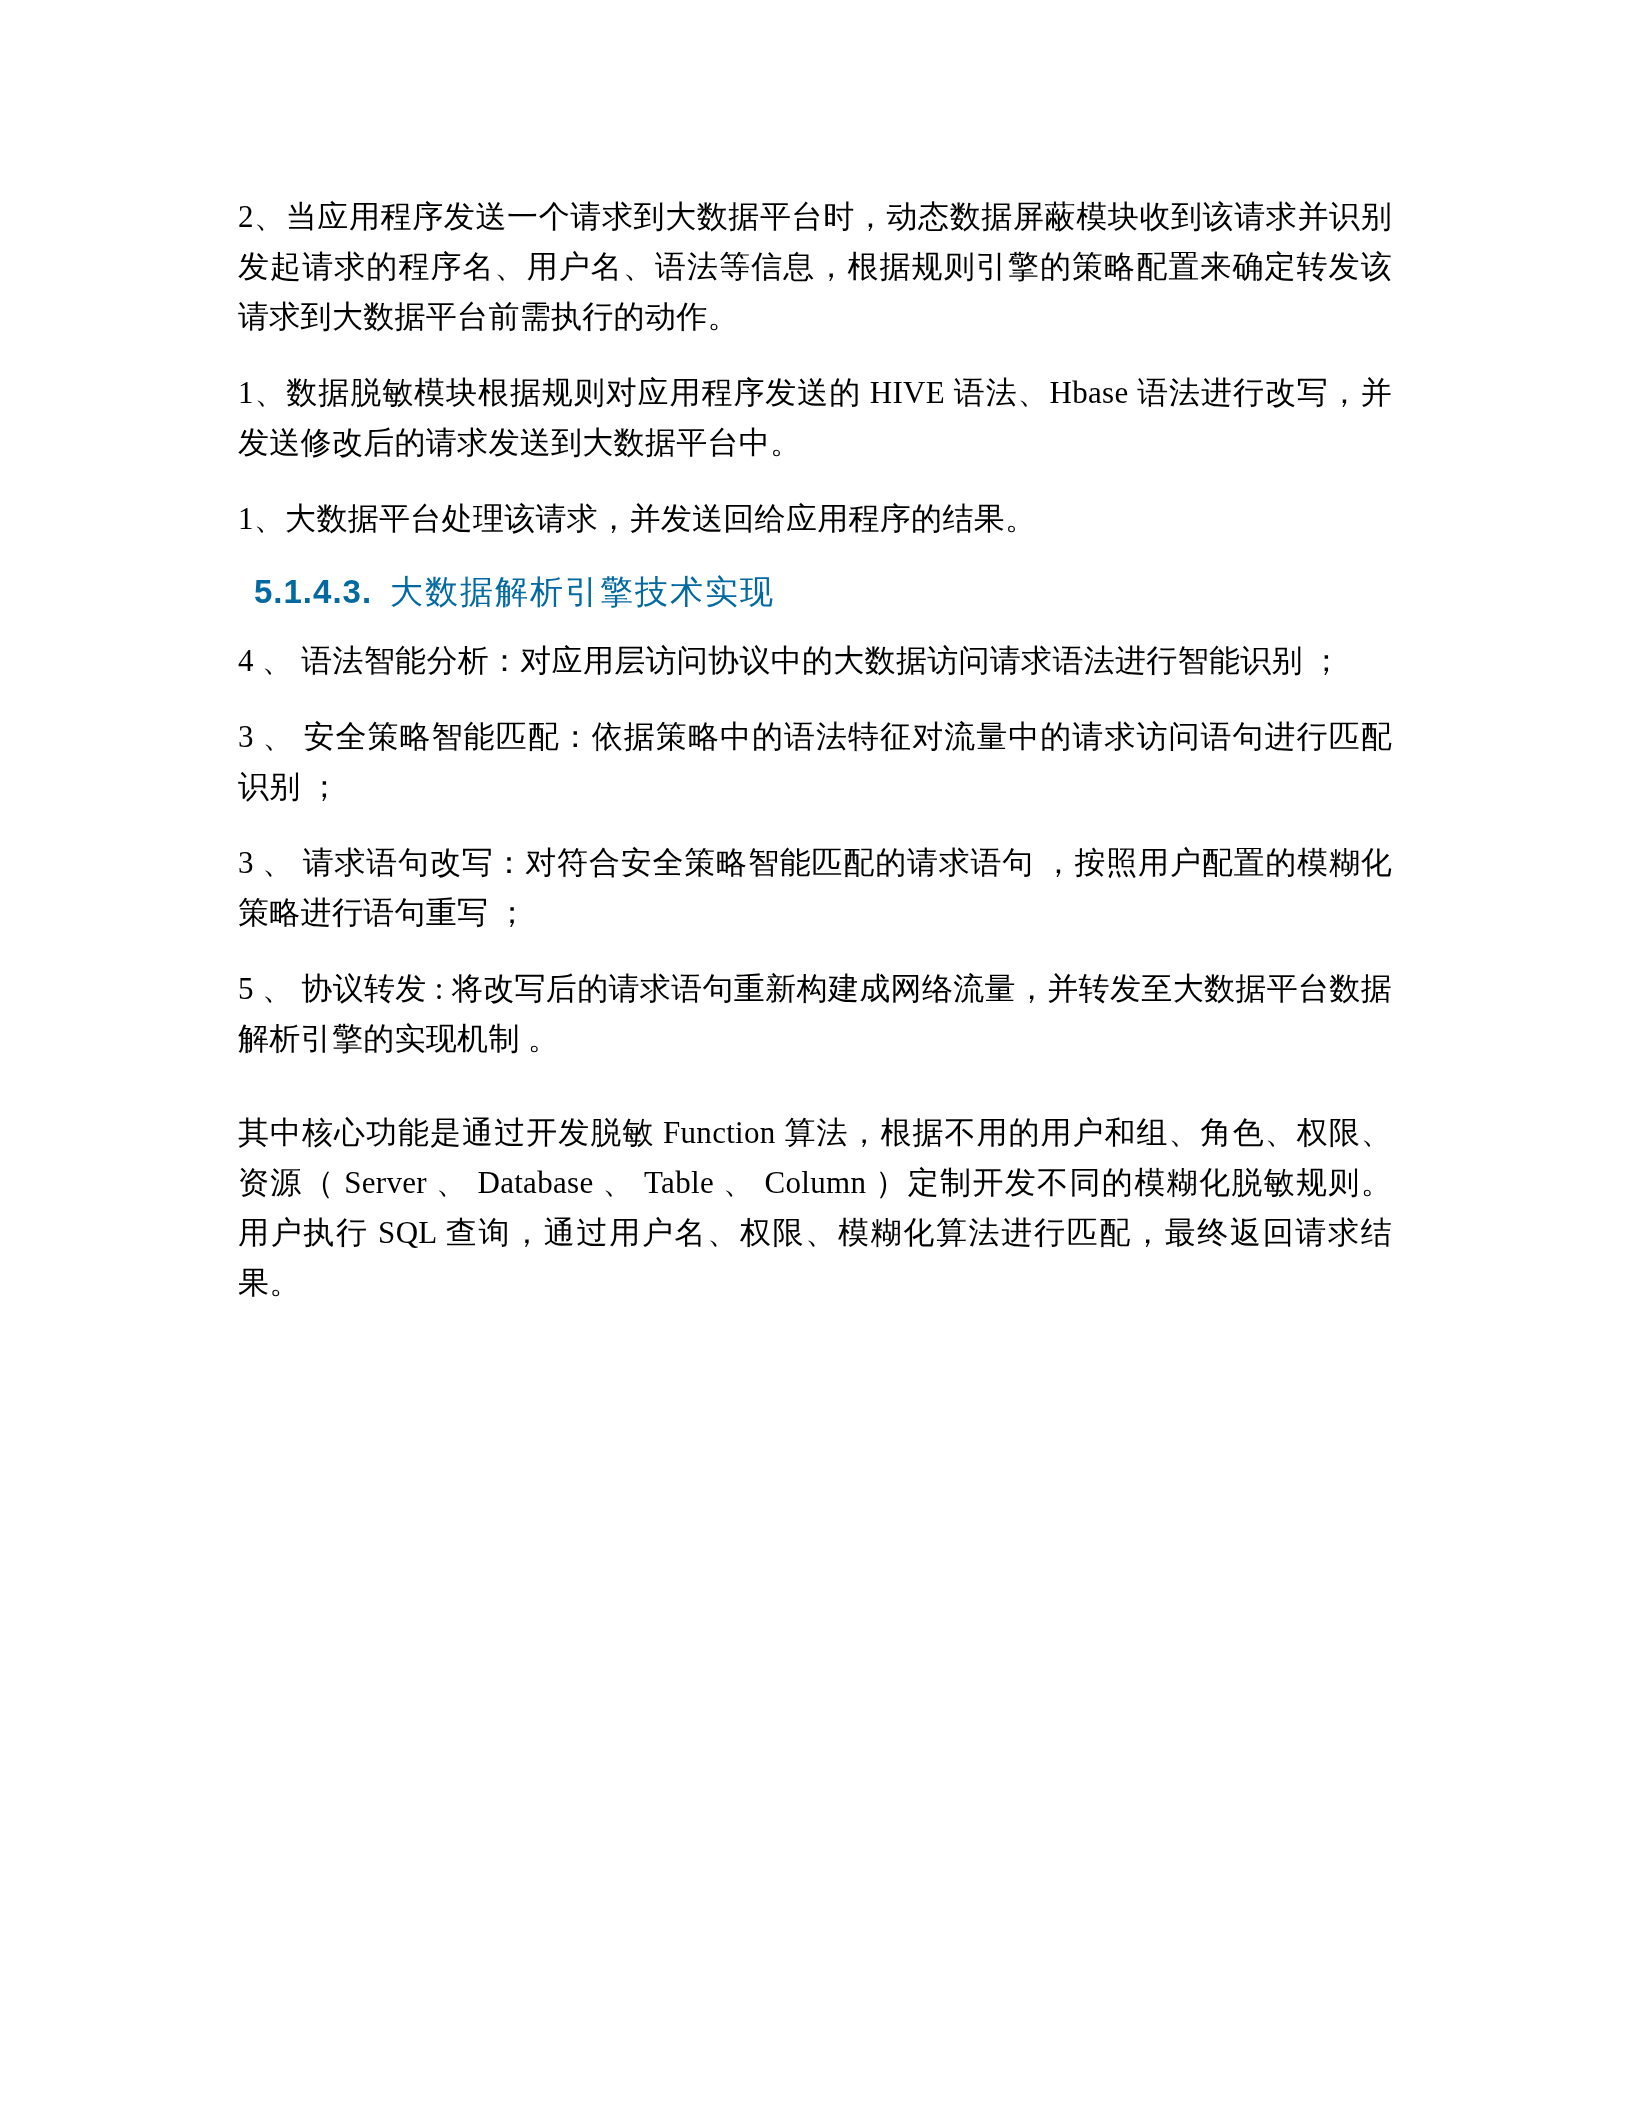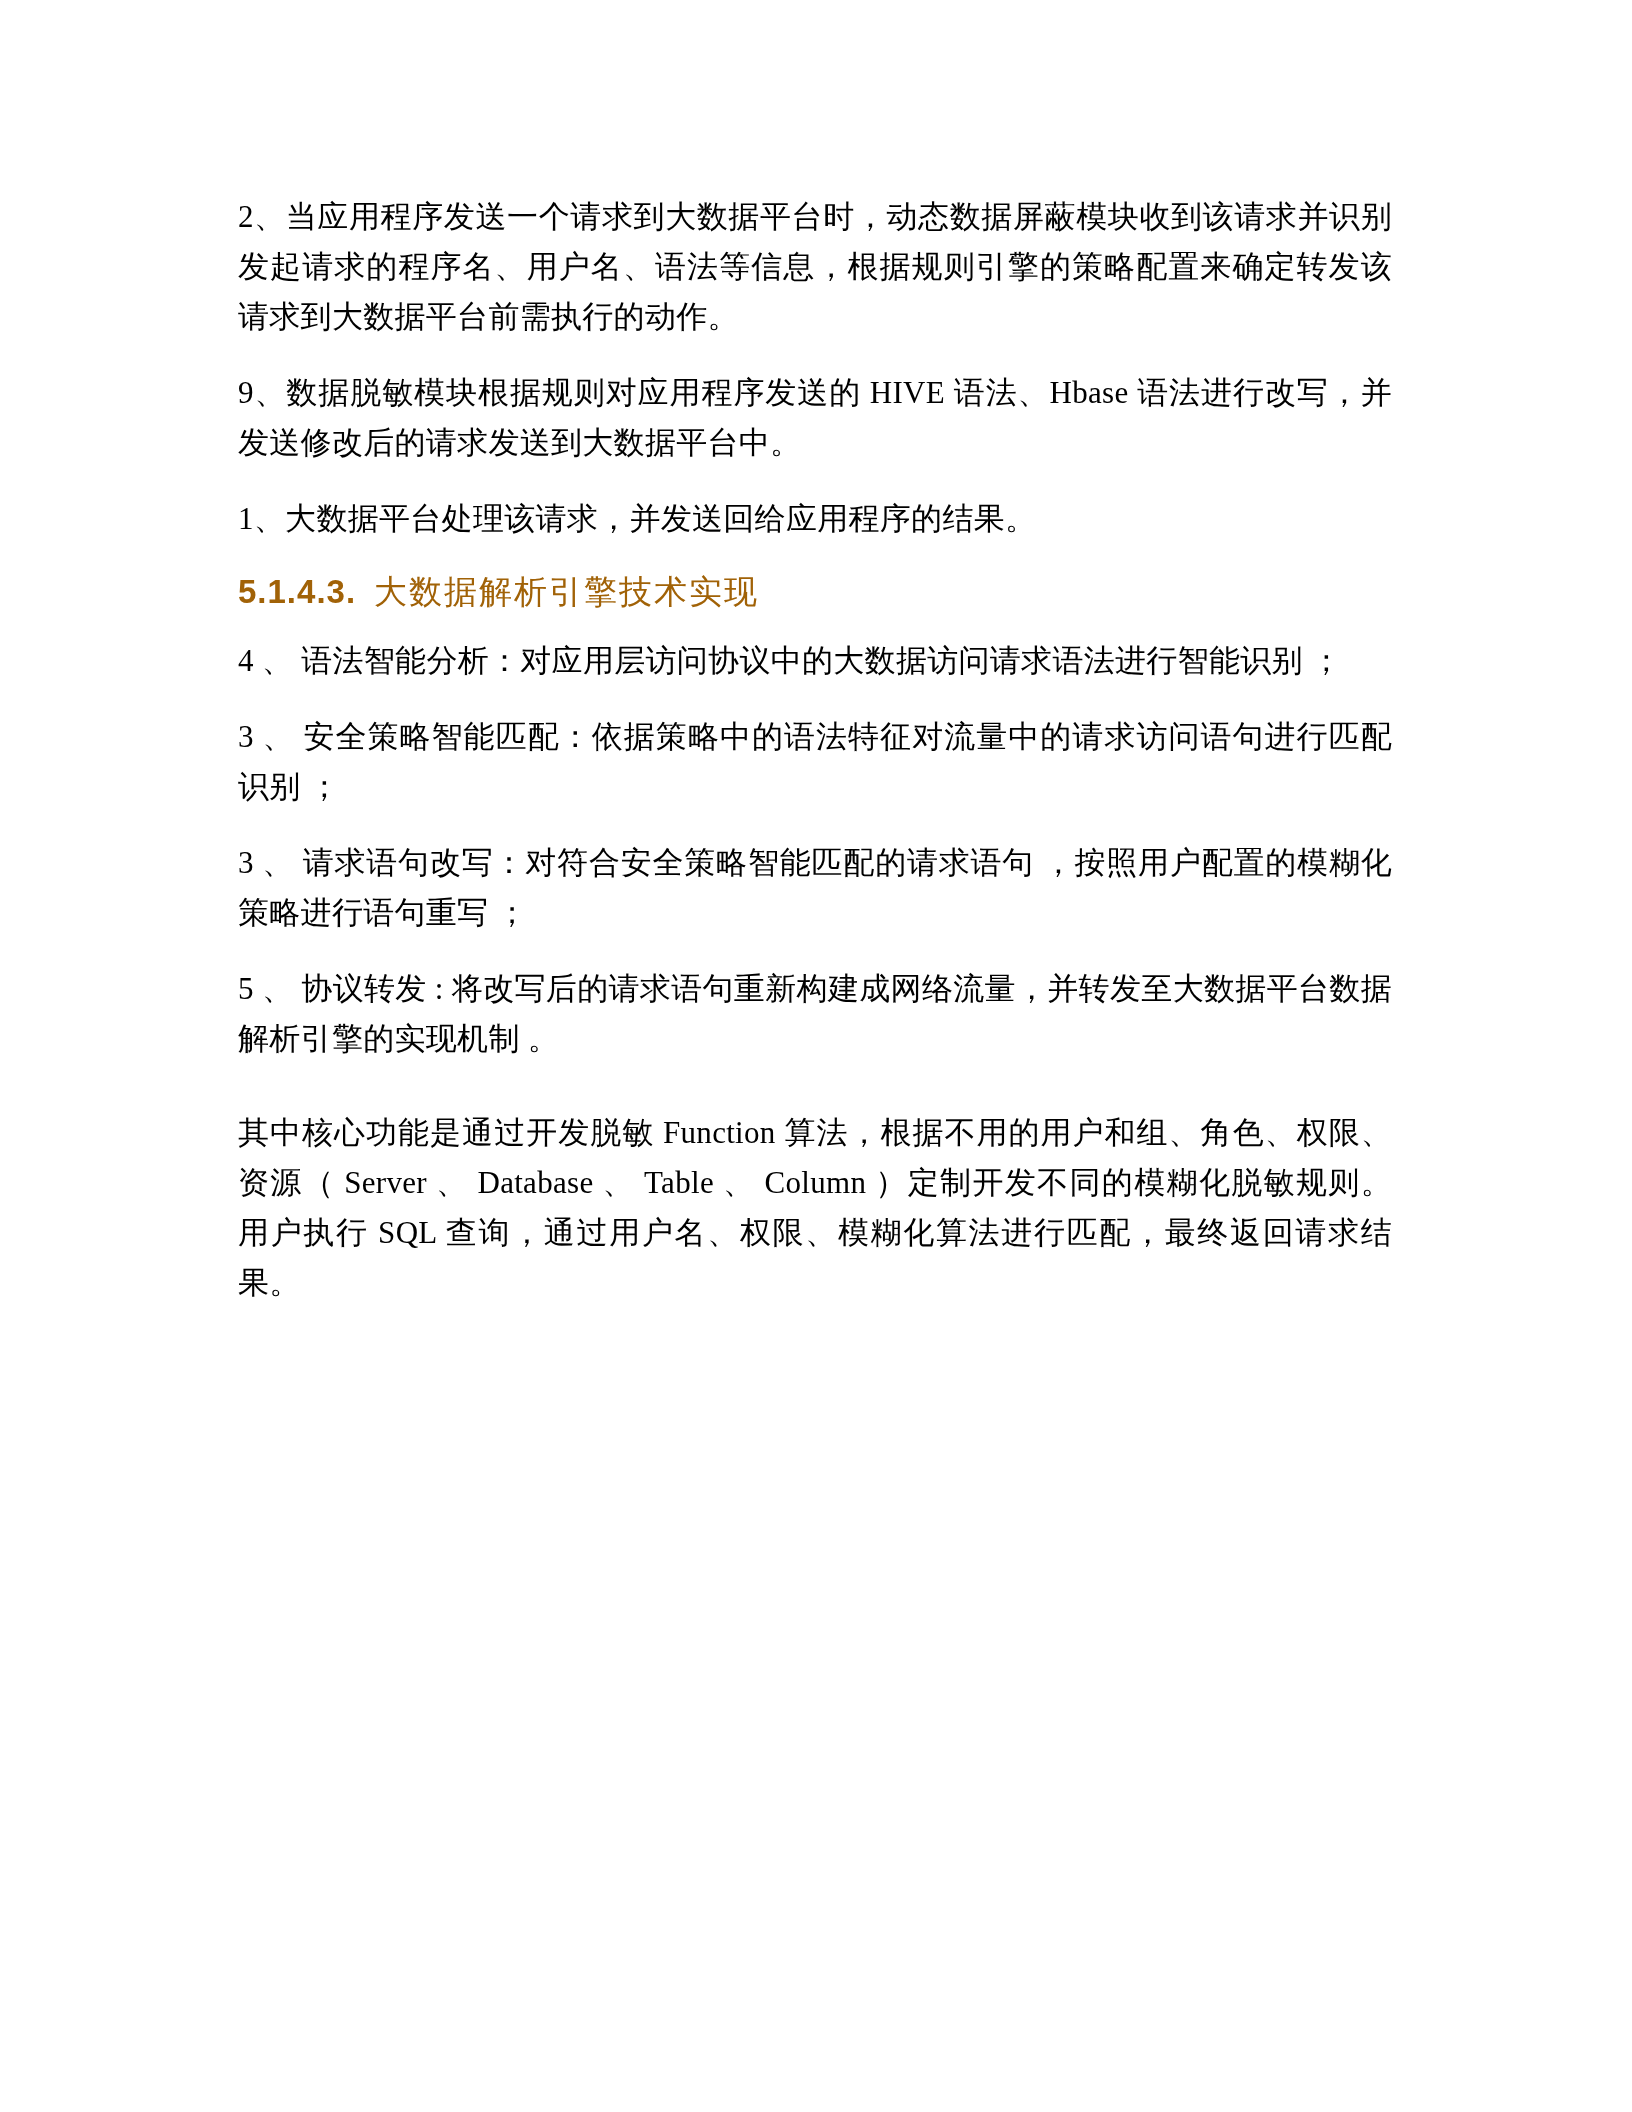--- a/index.html
+++ b/index.html
@@ -26,24 +26,24 @@
     color: #000000;
     text-align: justify;
     letter-spacing: 0.3px;
     margin: 0 0 26px 0;
   }
   .para:last-child {
     margin-bottom: 0;
     margin-top: 44px;
   }
   .section-heading {
-    margin: 4px 0 22px 0;
+    margin: 4px 0 22px 16px;
     font-size: 33px;
     line-height: 44px;
-    color: #a16207;
+    color: #0369a1;
     font-weight: 400;
   }
   .heading-number {
     font-family: "Liberation Sans", "DejaVu Sans", sans-serif;
     font-weight: 700;
     letter-spacing: 1px;
     margin-right: 18px;
   }
   .heading-title {
     font-family: "Liberation Serif", "DejaVu Sans", serif;
@@ -52,21 +52,21 @@
   }
 </style>
 </head>
 <body>
 
 <div class="page">
   <div class="content">
 
     <p class="para">2、当应用程序发送一个请求到大数据平台时，动态数据屏蔽模块收到该请求并识别发起请求的程序名、用户名、语法等信息，根据规则引擎的策略配置来确定转发该请求到大数据平台前需执行的动作。</p>
 
-    <p class="para">9、数据脱敏模块根据规则对应用程序发送的 HIVE 语法、Hbase 语法进行改写，并发送修改后的请求发送到大数据平台中。</p>
+    <p class="para">1、数据脱敏模块根据规则对应用程序发送的 HIVE 语法、Hbase 语法进行改写，并发送修改后的请求发送到大数据平台中。</p>
 
     <p class="para">1、大数据平台处理该请求，并发送回给应用程序的结果。</p>
 
     <h3 class="section-heading">
       <span class="heading-number">5.1.4.3.</span><span class="heading-title">大数据解析引擎技术实现</span>
     </h3>
 
 
 
     <p class="para">4 、 语法智能分析：对应用层访问协议中的大数据访问请求语法进行智能识别 ；</p>

